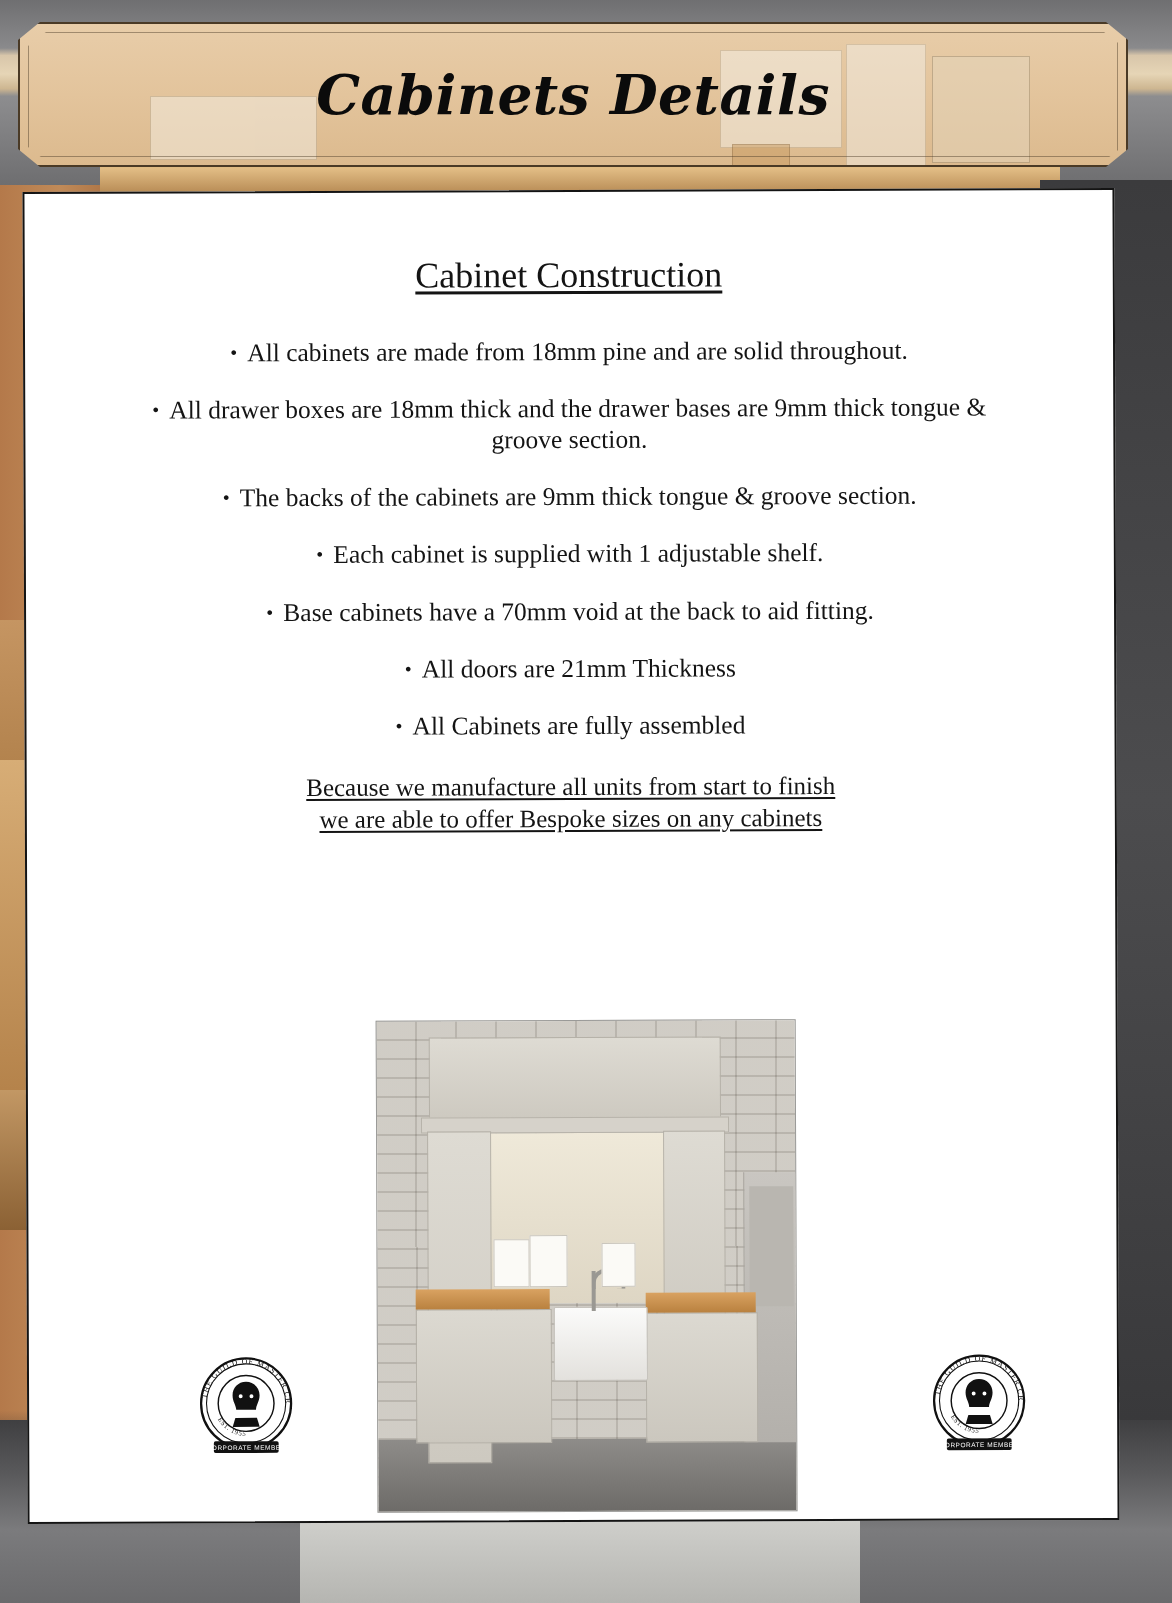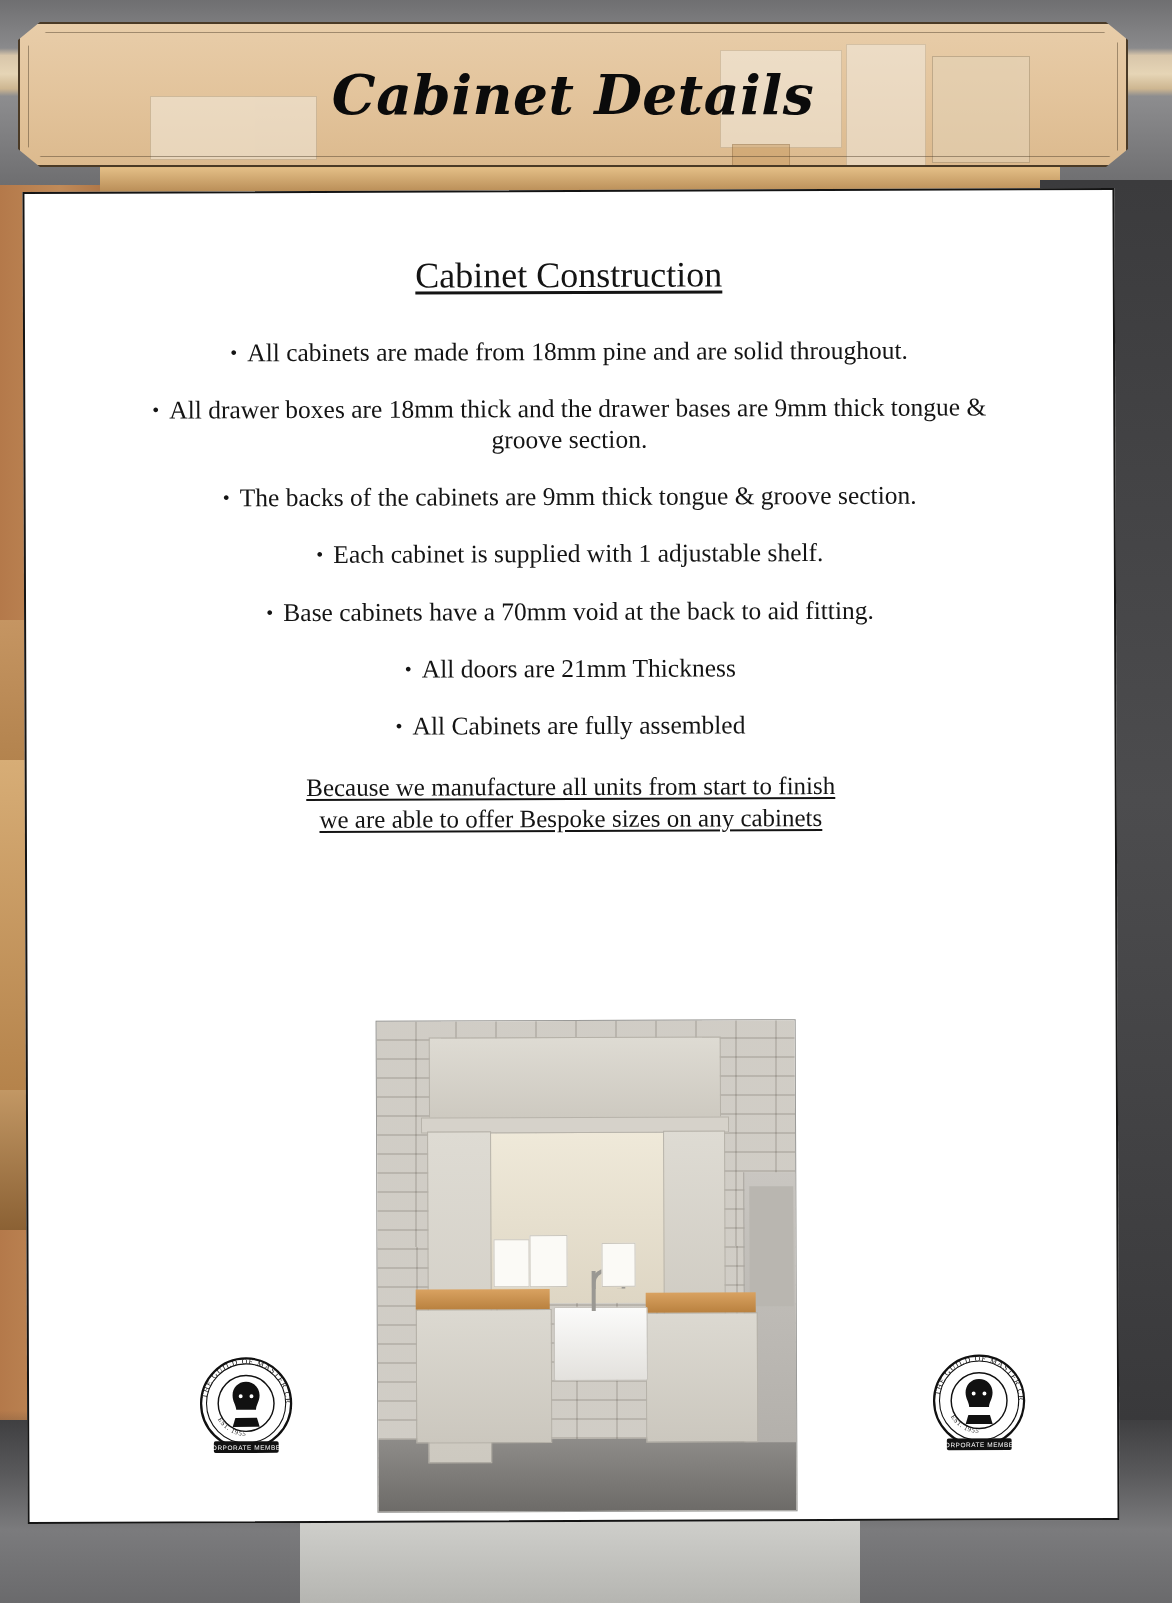--- a/index.html
+++ b/index.html
@@ -246,21 +246,21 @@
   <div class="bg-block" id="bg-bottom-tile"></div>
 </div>
 
 <div id="banner">
   <div class="banner-art" id="banner-art-1"></div>
   <div class="banner-art" id="banner-art-2"></div>
   <div class="banner-art" id="banner-art-3"></div>
   <div class="banner-art" id="banner-art-4"></div>
   <div class="banner-art" id="banner-art-5"></div>
   <div id="banner-inner-border"></div>
-  <div id="banner-title">Cabinet Details</div>
+  <div id="banner-title">Cabinets Details</div>
 </div>
 
 <div id="sheet">
 
   <div id="doc-title">Cabinet Construction</div>
 
   <ul id="bullets">
     <li>
       <span class="bull">•</span><span>All cabinets are made from 18mm pine and are solid throughout.</span>
     </li>

